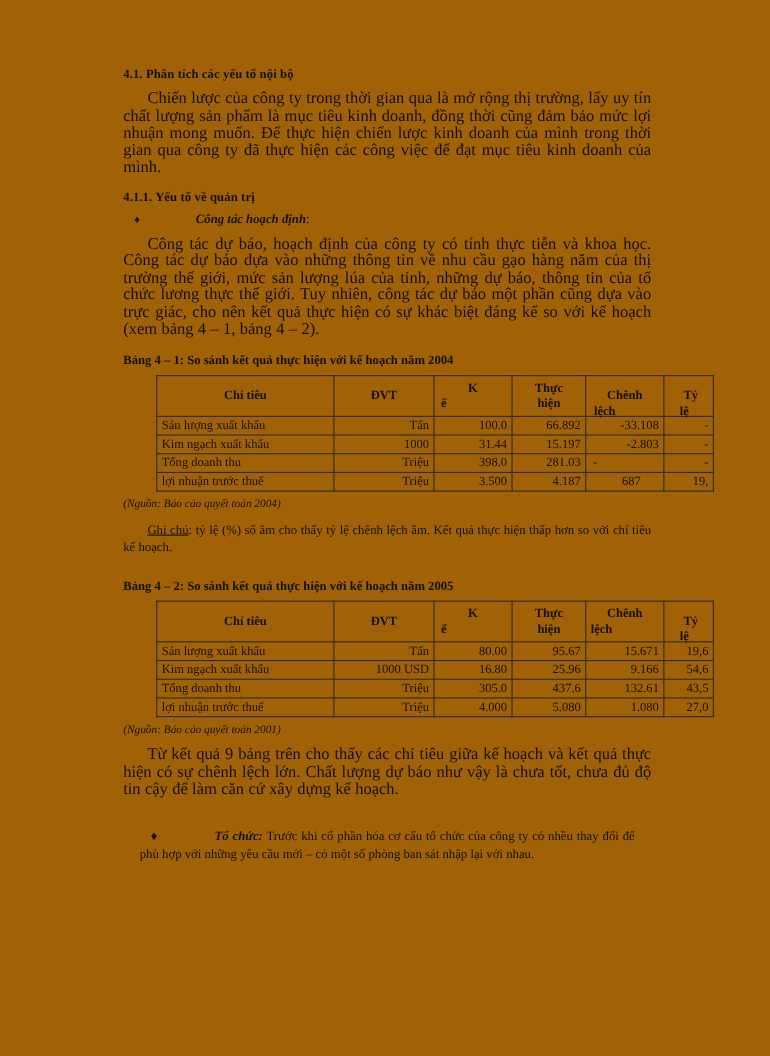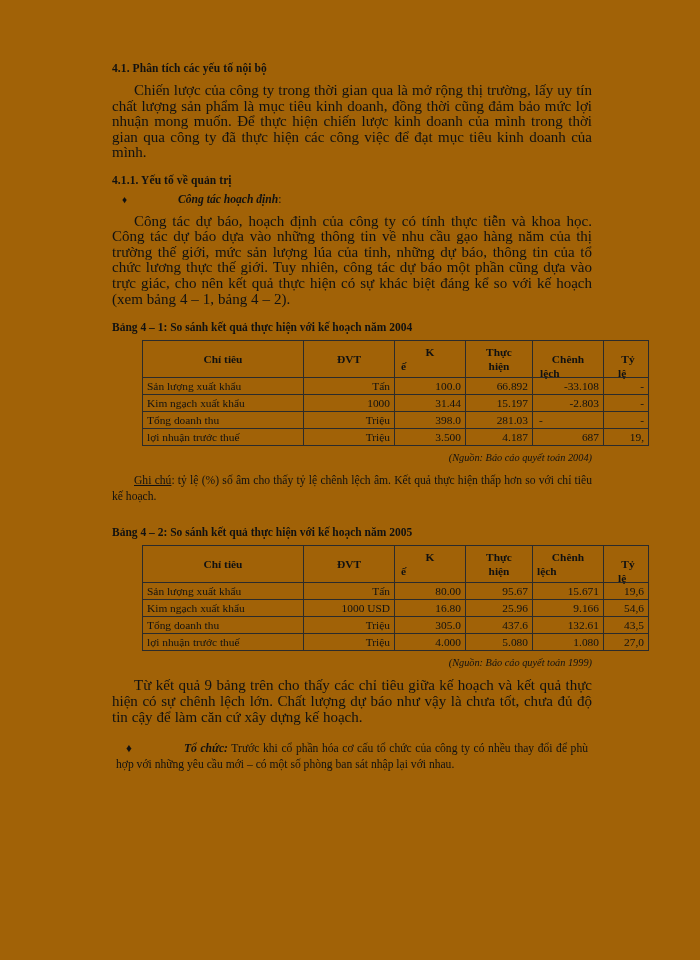--- a/index.html
+++ b/index.html
@@ -62,42 +62,41 @@
   }
   .bullet-title {
     font-weight: bold;
     font-style: italic;
     padding-left: 38px;
   }
   .bullet-para {
     font-size: 11.6px;
     line-height: 15.6px;
     text-align: justify;
-    margin: 4px;
+    margin: 15px;
   }
   .bullet-para .lead {
     font-weight: bold;
     font-style: italic;
   }
   .inline-bullet {
     display: inline-block;
     width: 58px;
     padding-left: 10px;
   }
 
   .tbl-caption {
     font-size: 11.5px;
     font-weight: bold;
     margin: 0 0 7px 0;
   }
   .src-note {
     font-size: 10.3px;
     font-style: italic;
     margin: 6px 0 0 0;
-    text-align: right;
   }
   .ghichu {
     font-size: 11.6px;
     line-height: 15.6px;
     text-align: justify;
     text-indent: 22px;
     margin: 10px 0 0 0;
   }
   .ghichu u { text-decoration: underline; }
 
@@ -256,21 +255,21 @@
           <td class="num">398.0</td>
           <td class="num">281.03</td>
           <td class="num" style="text-align:left;padding-left:6px">-</td>
           <td class="num">-</td>
         </tr>
         <tr>
           <td class="ind">lợi nhuận trước thuế</td>
           <td class="unit">Triệu</td>
           <td class="num">3.500</td>
           <td class="num">4.187</td>
-          <td class="num" style="text-align:right;padding-left:16px">687</td>
+          <td class="num" style="text-align:center;padding-left:16px">687</td>
           <td class="num clip-right">19,</td>
         </tr>
       </tbody>
     </table>
 
     <p class="src-note" style="margin-left:0">(Nguồn: Báo cáo quyết toán 2004)</p>
 
     <p class="ghichu"><u>Ghi chú</u><span>: tỷ lệ (%) số âm cho thấy tỷ lệ chênh lệch âm. Kết quả thực hiện thấp hơn so với chỉ tiêu kế hoạch.</span></p>
 
     <div style="height:22px"></div>
@@ -337,21 +336,21 @@
           <td class="ind">lợi nhuận trước thuế</td>
           <td class="unit">Triệu</td>
           <td class="num">4.000</td>
           <td class="num">5.080</td>
           <td class="num">1.080</td>
           <td class="num">27,0</td>
         </tr>
       </tbody>
     </table>
 
-    <p class="src-note">(Nguồn: Báo cáo quyết toán 1999)</p>
+    <p class="src-note">(Nguồn: Báo cáo quyết toán 2001)</p>
 
     <p class="body" style="margin-top:10px">Từ kết quả 9 bảng trên cho thấy các chỉ tiêu giữa kế hoạch và kết quả thực hiện có sự chênh lệch lớn. Chất lượng dự báo như vậy là chưa tốt, chưa đủ độ tin cậy để làm căn cứ xây dựng kế hoạch.</p>
 
     <div style="height:12px"></div>
 
     <p class="bullet-para"><span class="inline-bullet">♦</span><span class="lead">Tổ chức:</span><span> Trước khi cổ phần hóa cơ cấu tổ chức của công ty có nhều thay đổi để phù hợp với những yêu cầu mới – có một số phòng ban sát nhập lại với nhau.</span></p>
 
   </div>
 </div>
 

